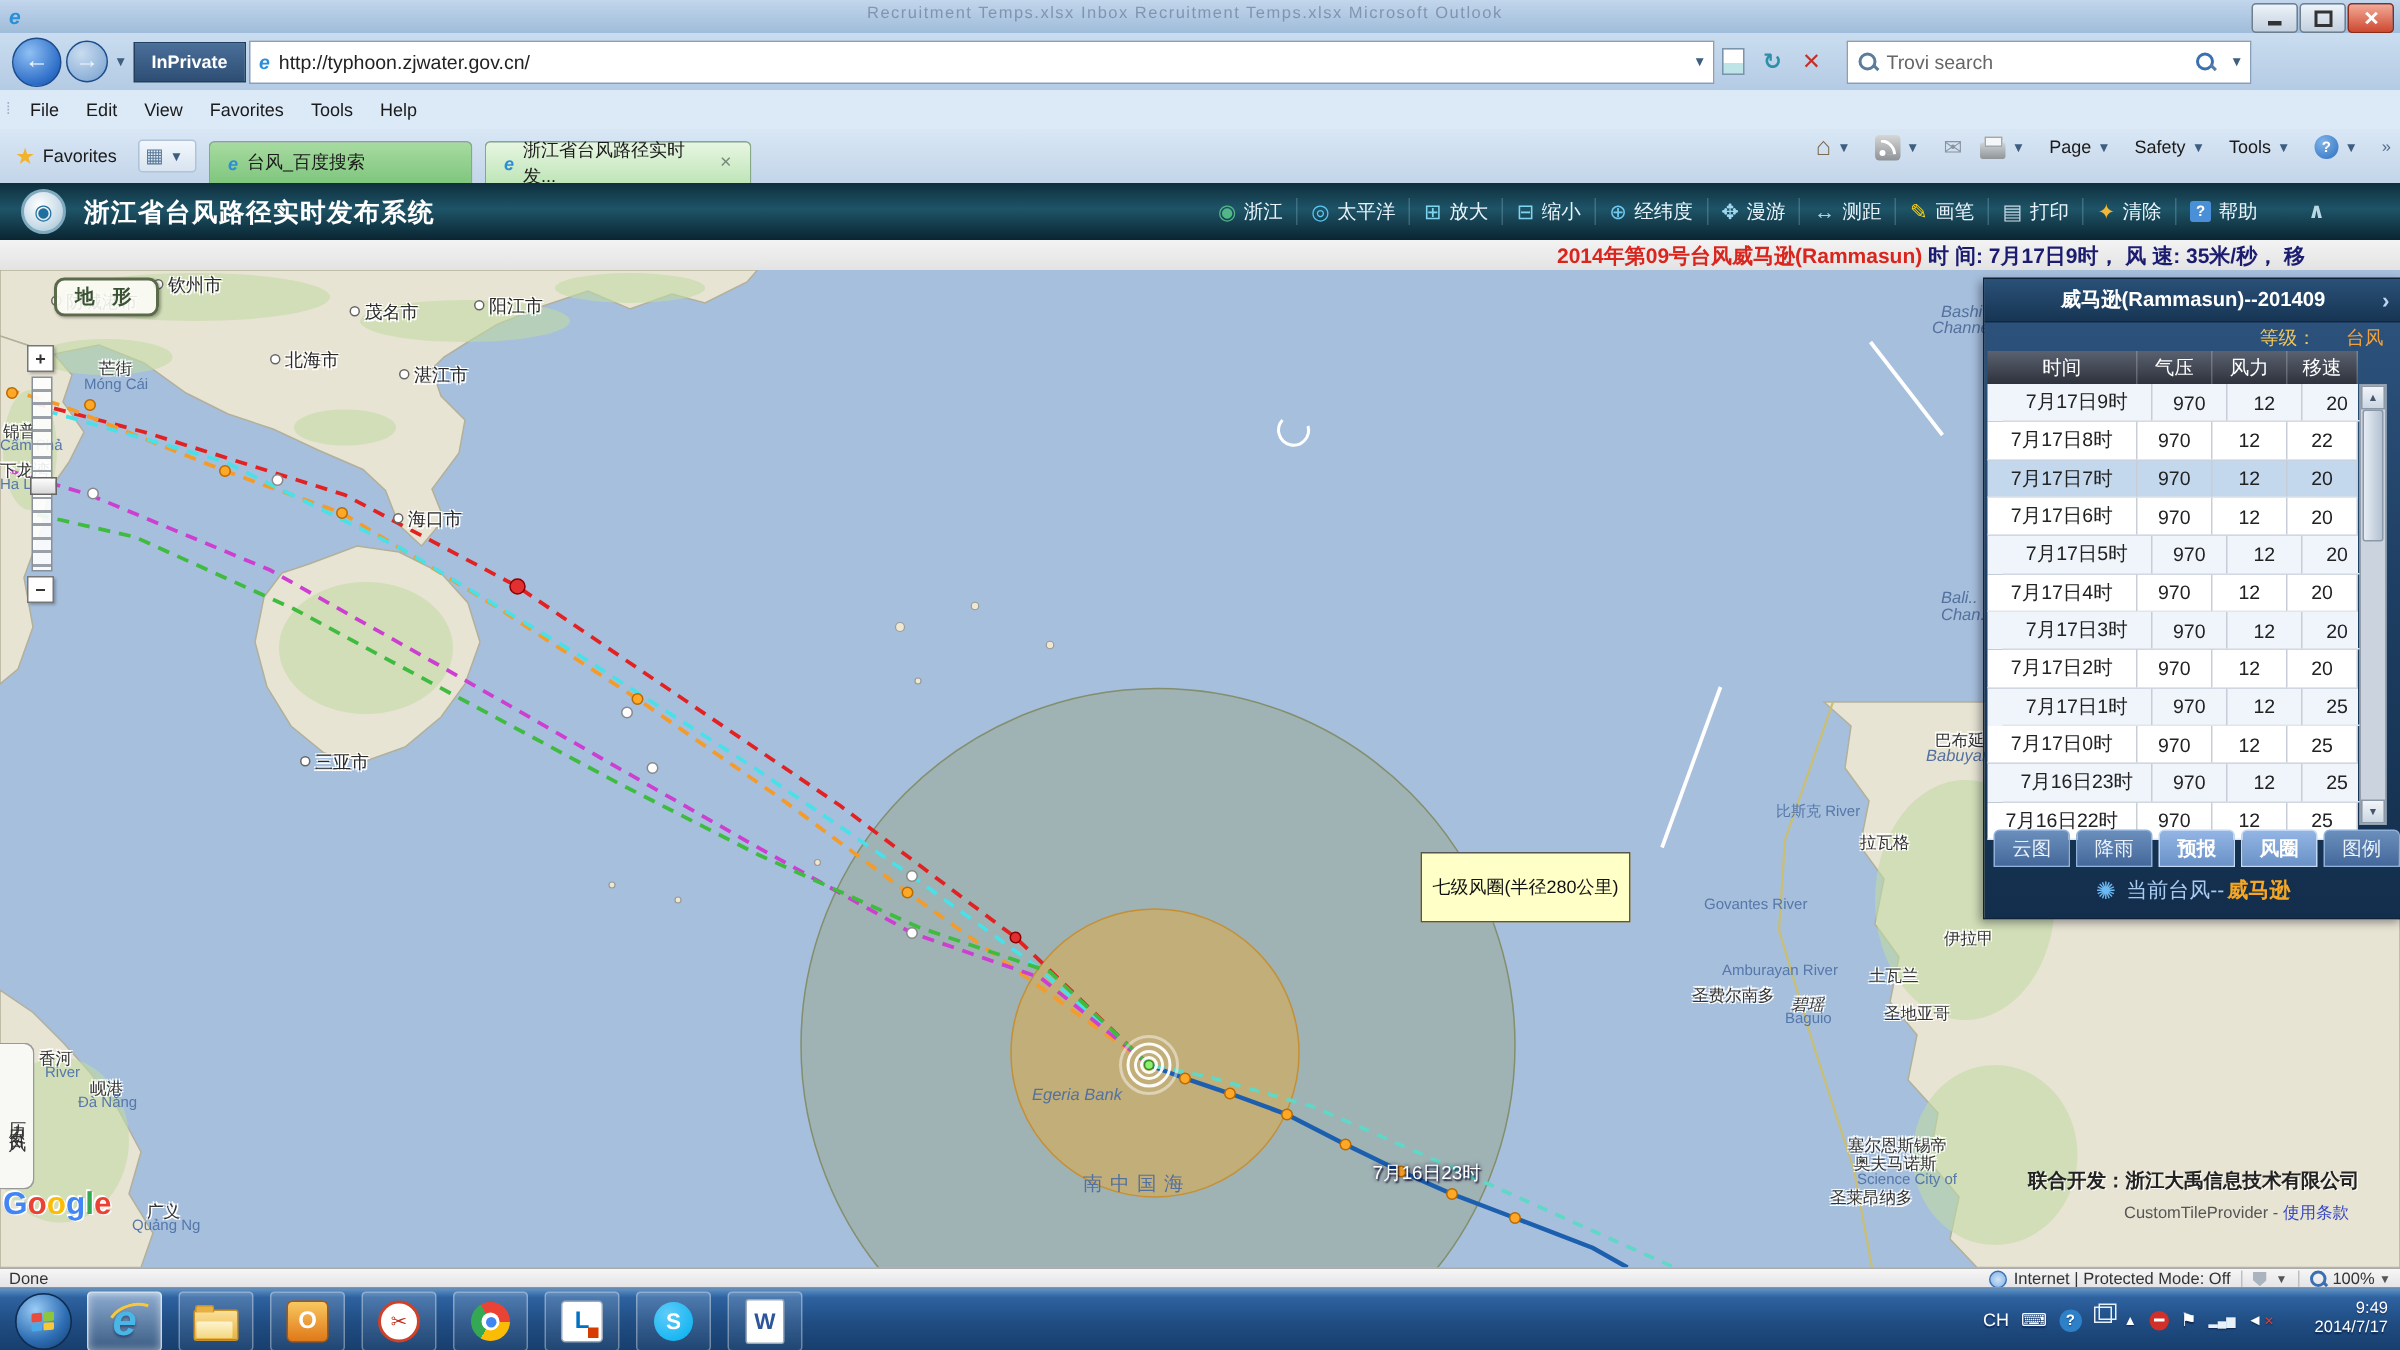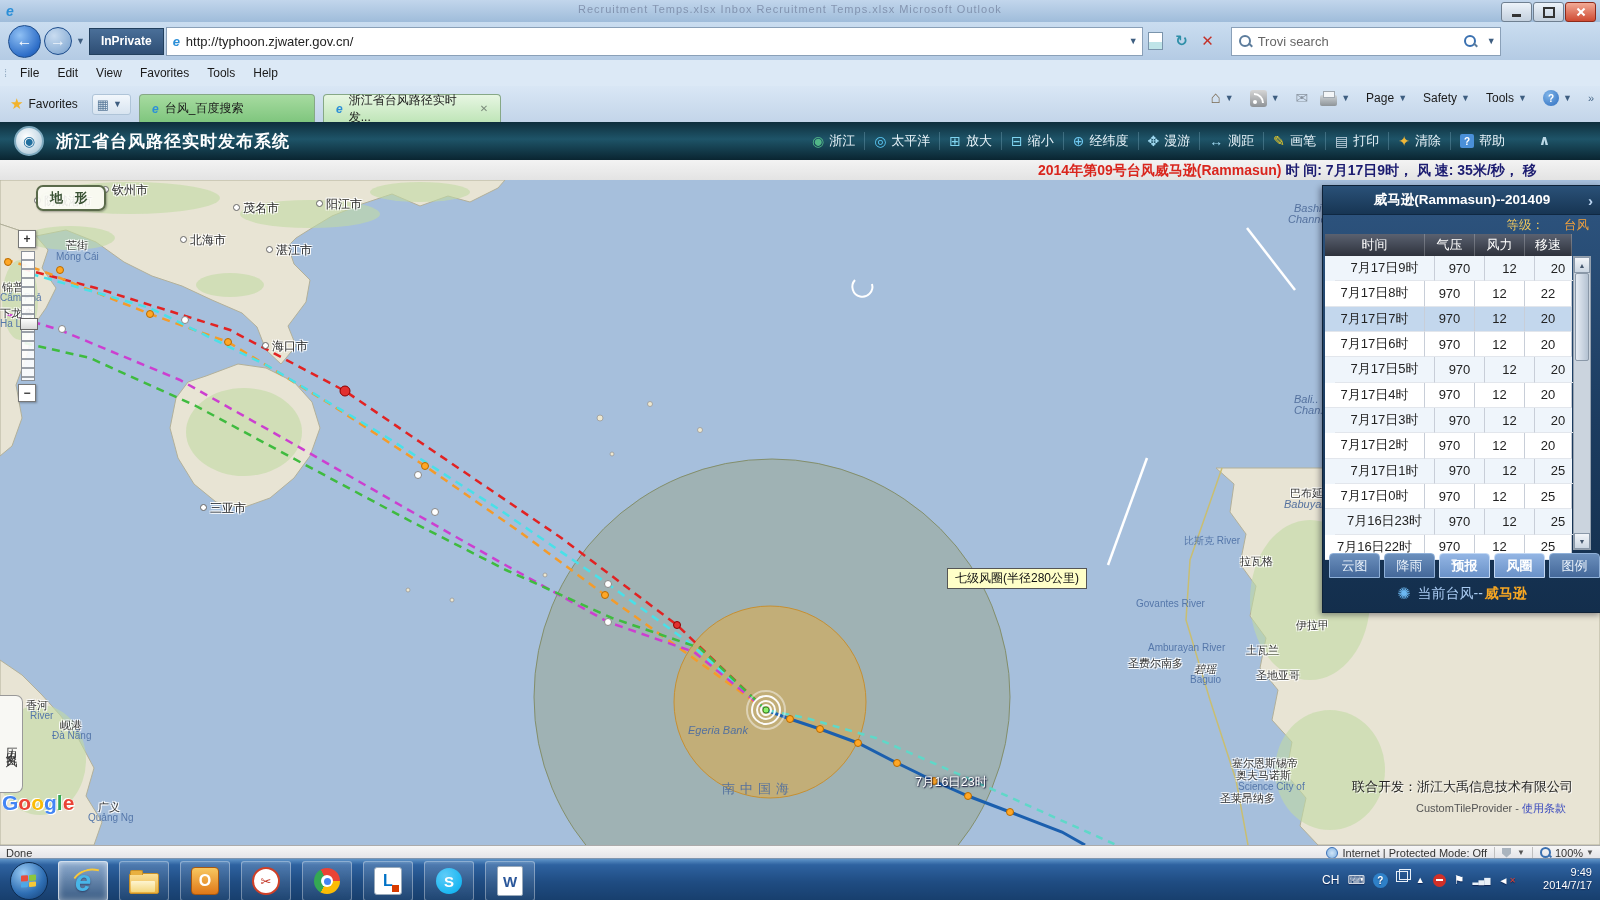--- a/index.html
+++ b/index.html
@@ -99,24 +99,24 @@
     background:rgba(252,252,246,.9);color:#3A5234;font-size:13px;font-weight:bold;letter-spacing:4px;box-shadow:1px 1px 2px rgba(0,0,0,.3);}
   #zoomctl{position:absolute;left:18px;top:50px;width:20px;z-index:4;}
   .zbtn{width:16px;height:16px;background:#fff;border:1px solid #777;color:#333;font-size:12px;font-weight:bold;
     display:flex;align-items:center;justify-content:center;box-shadow:1px 1px 2px rgba(0,0,0,.3);}
   #ztrack{width:12px;height:128px;margin:3px auto;background:repeating-linear-gradient(180deg,rgba(255,255,255,.9) 0 7px,#9AA0A8 7px 9px);border:1px solid #8A9098;}
   #zhandle{position:absolute;left:2px;top:88px;width:16px;height:10px;background:linear-gradient(#FDFDFD,#D8D8D8);border:1px solid #666;}
   #history-tab{position:absolute;left:0;top:515px;width:22px;height:96px;z-index:4;background:#F8F8F4;
     border:1px solid #999;border-left:none;border-radius:0 7px 7px 0;writing-mode:vertical-rl;
     display:flex;align-items:center;justify-content:center;font-size:12px;color:#333;letter-spacing:3px;}
   #wind-tooltip{position:absolute;left:947px;top:388px;z-index:5;background:#FFFFC8;border:1px solid #555;
-    padding:1px 7px;font-size:12px;color:#111;}
+    padding:14px 7px;font-size:12px;color:#111;}
   #time-label{position:absolute;left:915px;top:594px;z-index:4;color:#fff;font-size:12.5px;
     text-shadow:0 0 3px rgba(0,0,40,.9),1px 1px 1px rgba(0,0,40,.7);}
-  #map-credits{position:absolute;left:1352px;top:598px;z-index:4;font-size:13px;color:#222;font-weight:400;
+  #map-credits{position:absolute;left:1352px;top:598px;z-index:4;font-size:13px;color:#222;font-weight:700;
     text-shadow:1px 1px 0 rgba(255,255,255,.8);}
   #tile-provider{position:absolute;left:1416px;top:621px;z-index:4;font-size:11px;color:#555;}
   #tile-provider .terms{color:#3848BE;}
   #google-logo{position:absolute;left:2px;top:611px;z-index:4;font-size:21px;font-weight:bold;
     text-shadow:1px 1px 0 #fff,-1px -1px 0 #fff;}
   
   #panel{position:absolute;left:1322px;top:185px;width:278px;height:426px;z-index:10;
     background:linear-gradient(180deg,#2E5580 0%,#1C3C60 55%,#132E4C 100%);
     border:1px solid #0E2238;box-shadow:-2px 2px 6px rgba(0,0,20,.4);}
   #panel-title-row{height:28px;background:linear-gradient(#2A5178,#173553);border-bottom:1px solid #0F2842;

